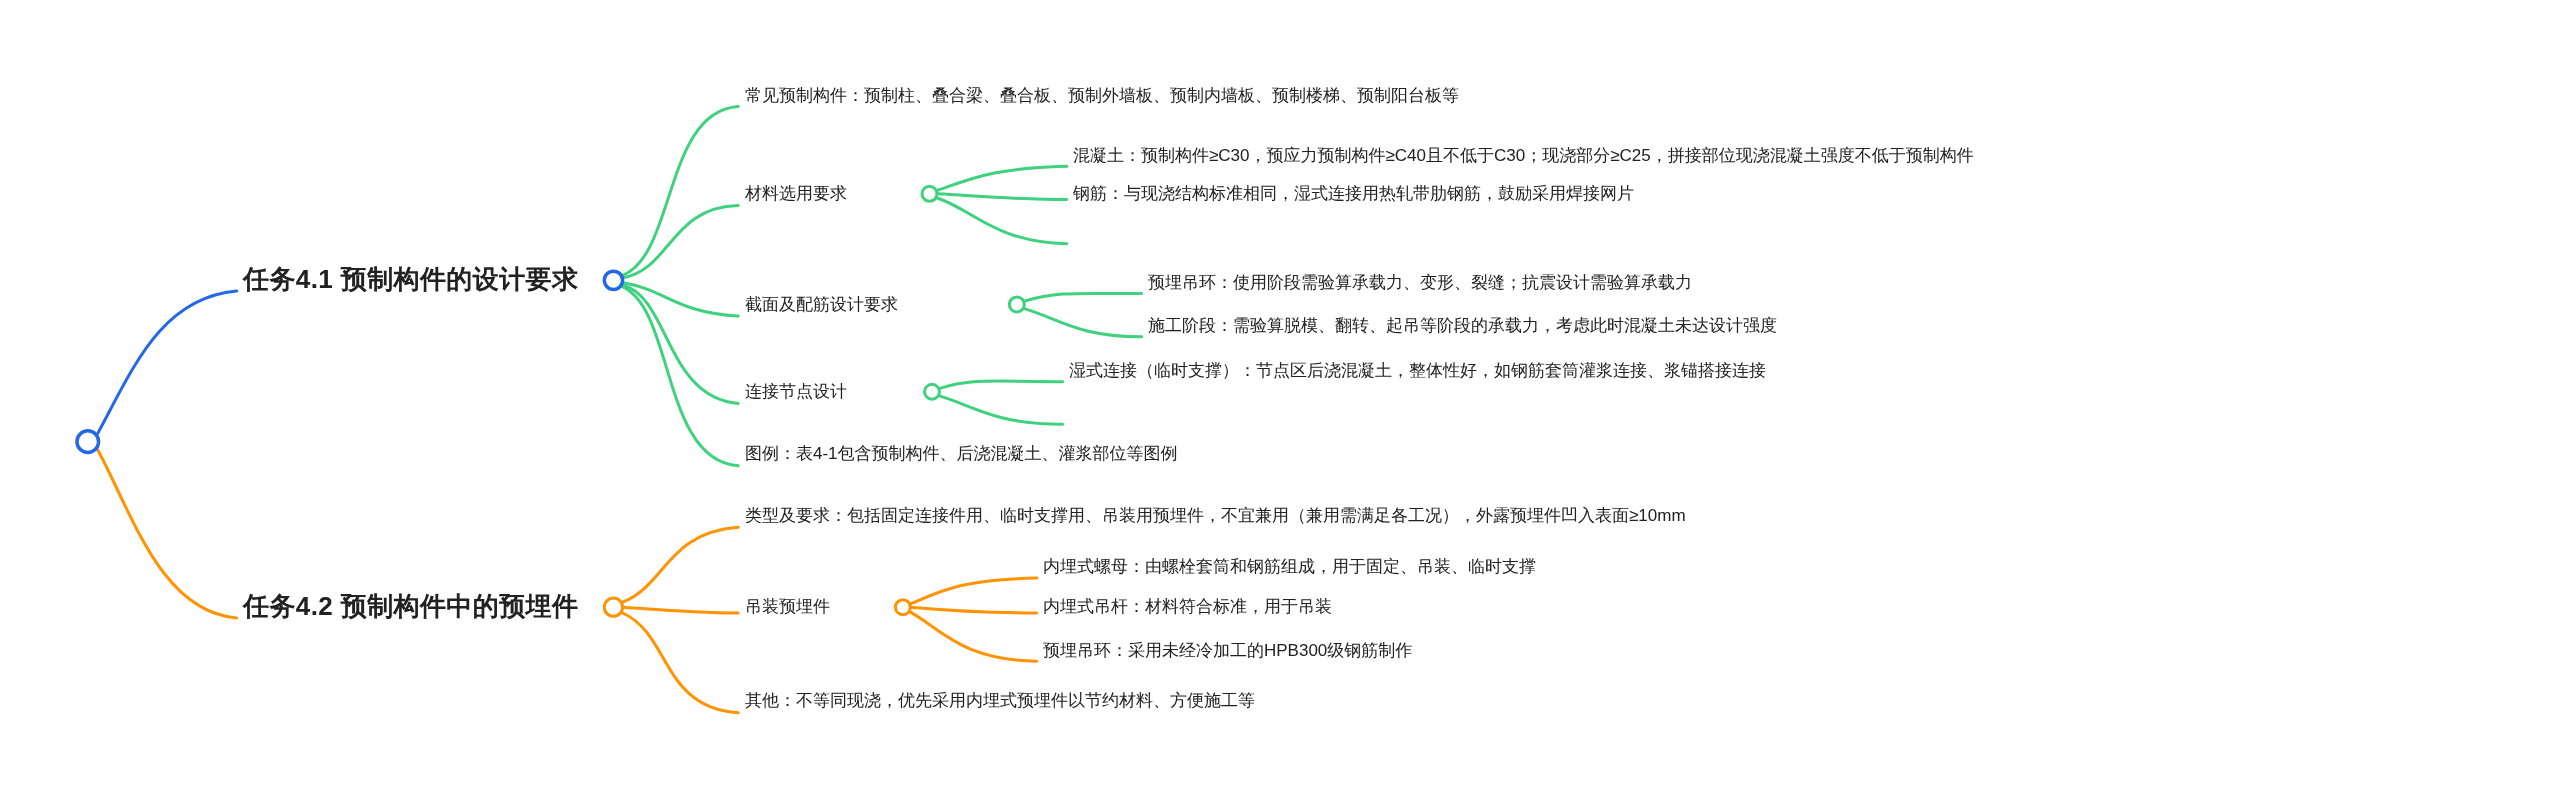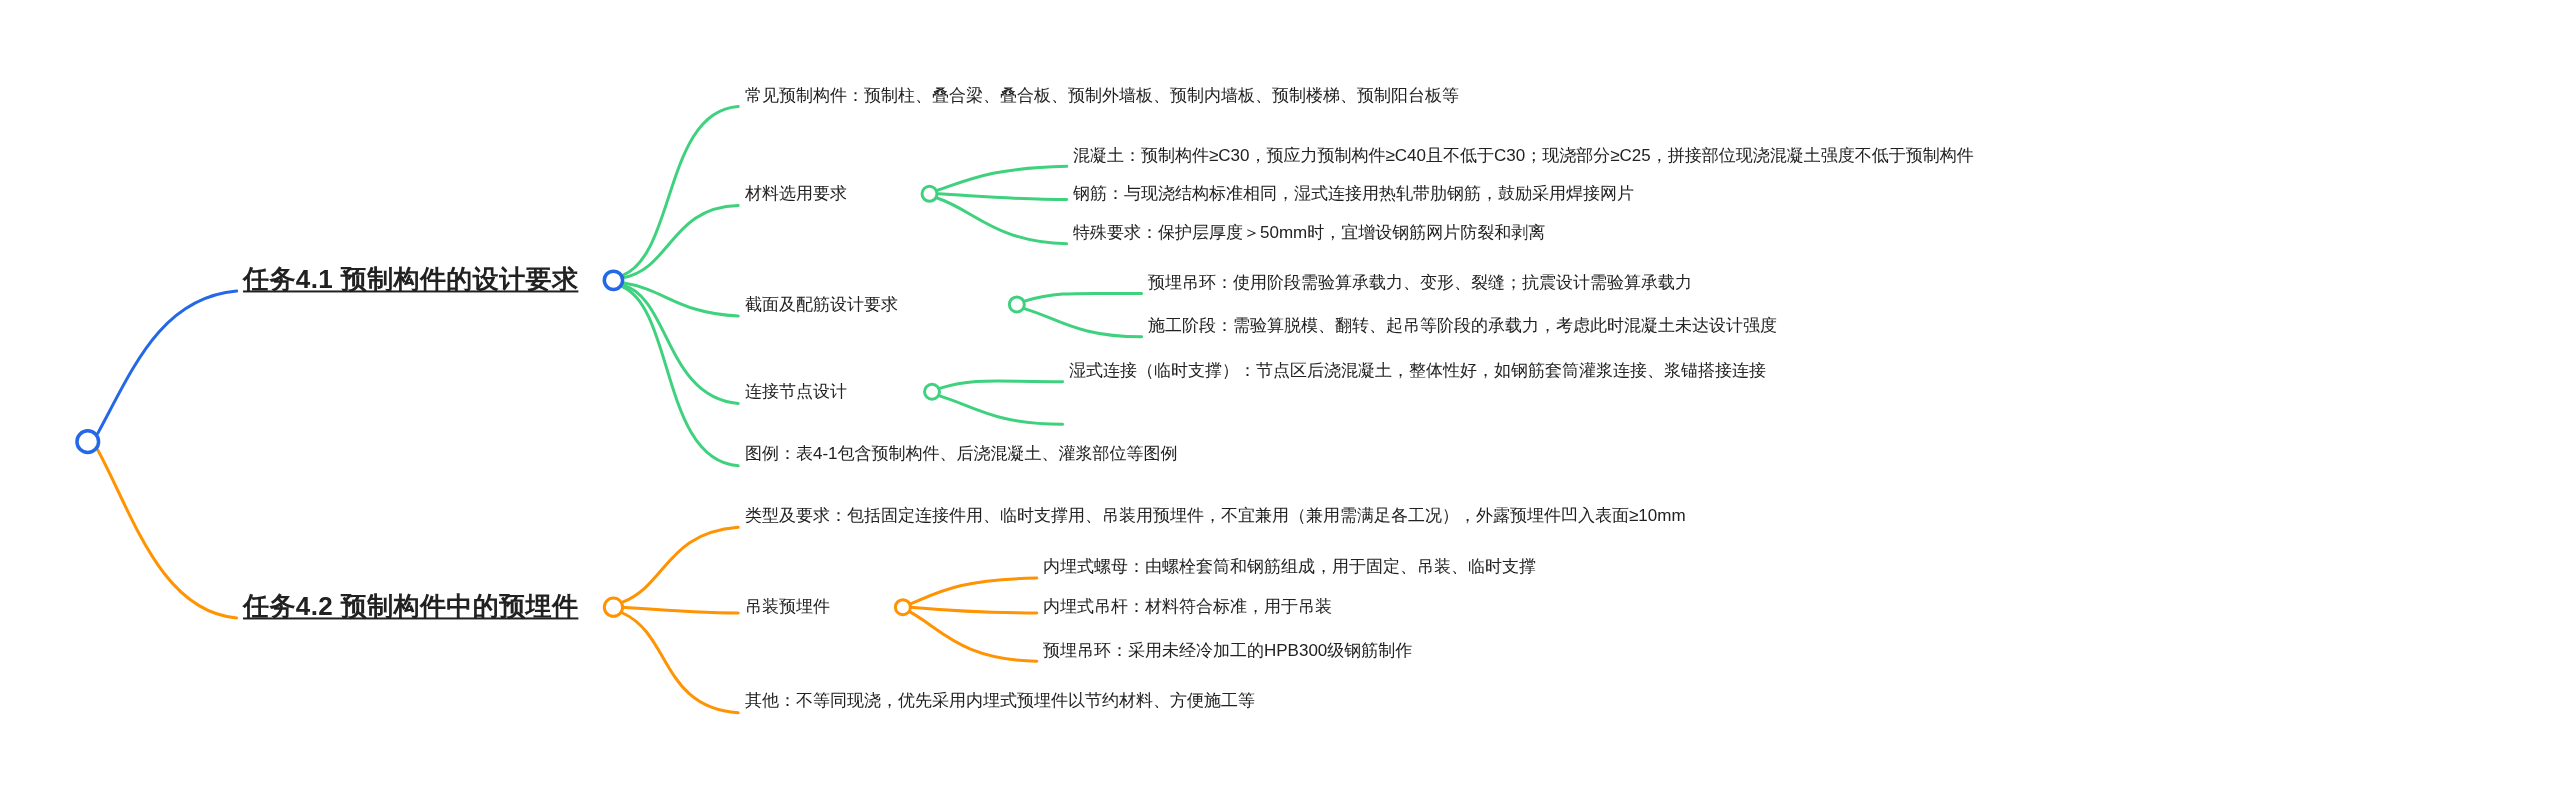--- a/index.html
+++ b/index.html
@@ -26,21 +26,20 @@
     white-space: nowrap;
     font-size: 17px;
     line-height: 1.35;
     color: #212121;
     cursor: default;
   }
   .label.main {
     font-size: 26px;
     font-weight: bold;
     letter-spacing: 0.4px;
-    text-decoration: underline;
   }
 </style>
 </head>
 <body>
 
 <div class="stage">
 
   <svg class="wires" width="2576" height="791" viewBox="0 0 3096 951">
 
     <path class="blue" d="M 117 521 C 158 446 192 358 284 350"></path>
@@ -79,21 +78,20 @@
     <circle class="orange" cx="1085" cy="730" r="9"></circle>
   </svg>
 
   <div class="label main" style="left:243px; top:280px">任务4.1 预制构件的设计要求</div>
   <div class="label main" style="left:243px; top:607px">任务4.2 预制构件中的预埋件</div>
 
   <div class="label" style="left:745px; top:96px">常见预制构件：预制柱、叠合梁、叠合板、预制外墙板、预制内墙板、预制楼梯、预制阳台板等</div>
   <div class="label" style="left:745px; top:194px">材料选用要求</div>
   <div class="label" style="left:1073px; top:156px">混凝土：预制构件≥C30，预应力预制构件≥C40且不低于C30；现浇部分≥C25，拼接部位现浇混凝土强度不低于预制构件</div>
   <div class="label" style="left:1073px; top:194px">钢筋：与现浇结构标准相同，湿式连接用热轧带肋钢筋，鼓励采用焊接网片</div>
-  <div class="label" style="left:1073px; top:233px">特殊要求：保护层厚度＞50mm时，宜增设钢筋网片防裂和剥离</div>
   <div class="label" style="left:745px; top:305px">截面及配筋设计要求</div>
   <div class="label" style="left:1148px; top:283px">预埋吊环：使用阶段需验算承载力、变形、裂缝；抗震设计需验算承载力</div>
   <div class="label" style="left:1148px; top:326px">施工阶段：需验算脱模、翻转、起吊等阶段的承载力，考虑此时混凝土未达设计强度</div>
   <div class="label" style="left:745px; top:392px">连接节点设计</div>
   <div class="label" style="left:1069px; top:371px">湿式连接（临时支撑）：节点区后浇混凝土，整体性好，如钢筋套筒灌浆连接、浆锚搭接连接</div>
   <div class="label" style="left:745px; top:454px">图例：表4-1包含预制构件、后浇混凝土、灌浆部位等图例</div>
 
   <div class="label" style="left:745px; top:516px">类型及要求：包括固定连接件用、临时支撑用、吊装用预埋件，不宜兼用（兼用需满足各工况），外露预埋件凹入表面≥10mm</div>
   <div class="label" style="left:745px; top:607px">吊装预埋件</div>
   <div class="label" style="left:1043px; top:567px">内埋式螺母：由螺栓套筒和钢筋组成，用于固定、吊装、临时支撑</div>

